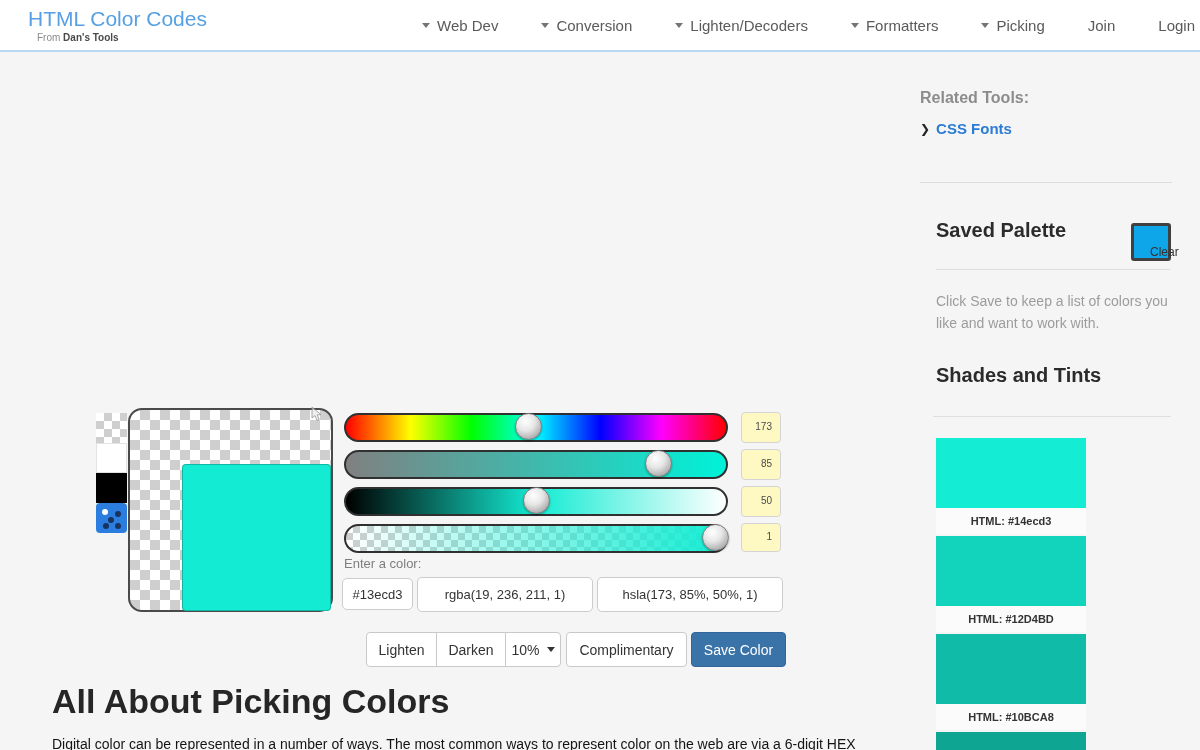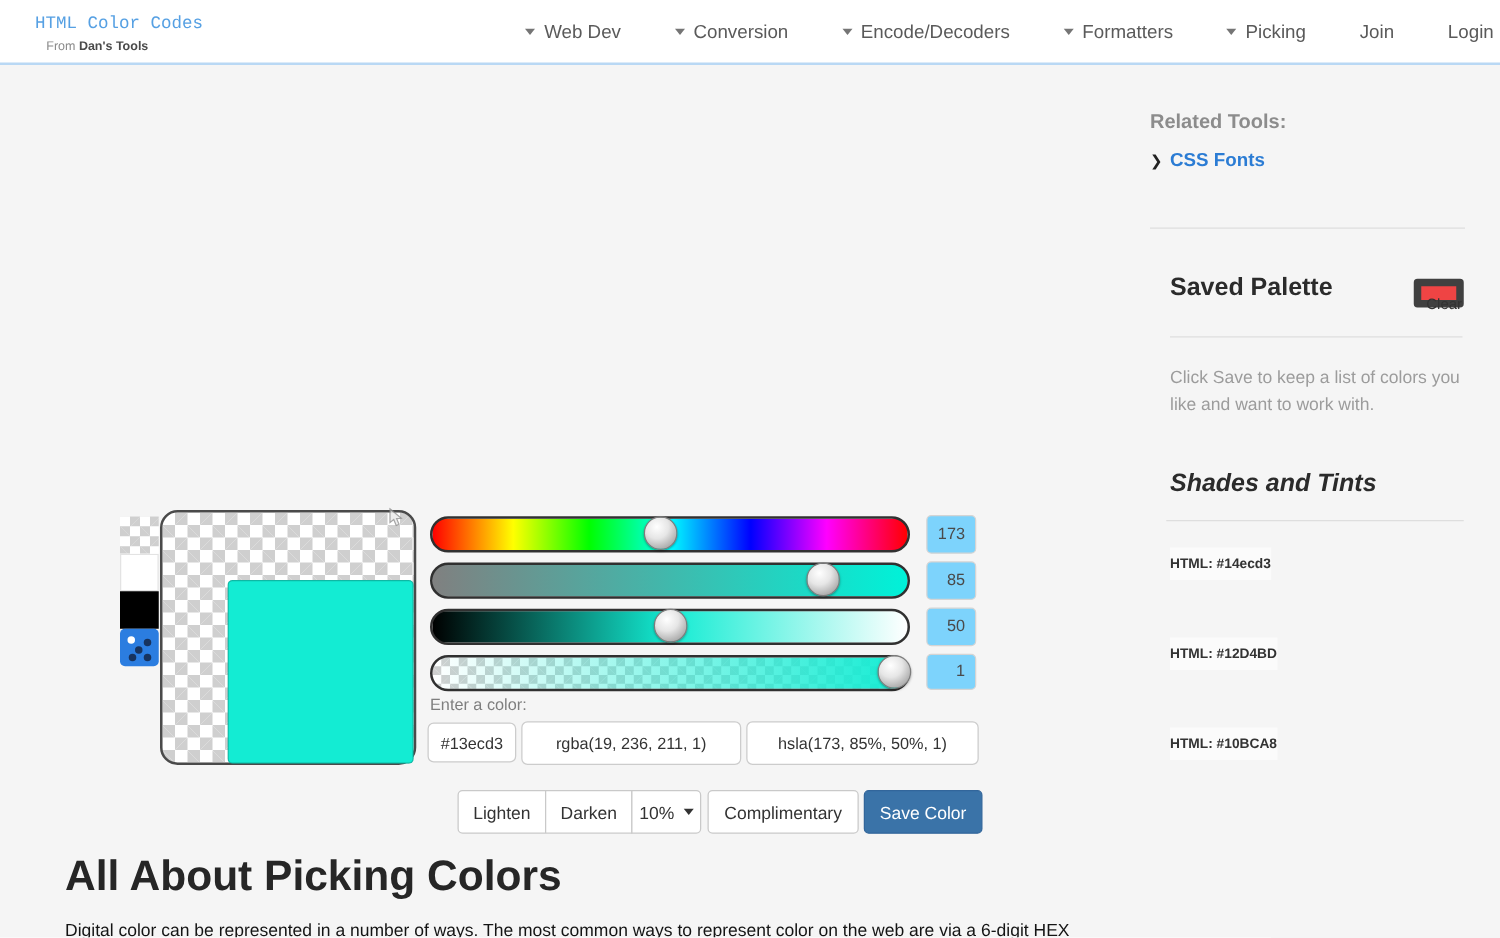--- a/index.html
+++ b/index.html
@@ -10,21 +10,21 @@
     font-family: "Liberation Sans", "DejaVu Sans", sans-serif;
   }
   
   .header {
     position: absolute; top: 0; left: 0; width: 1200px; height: 52px;
     background: #fff; border-bottom: 2px solid #b9d8f4;
     display: flex; align-items: center; justify-content: space-between;
     padding: 0 5px 0 28px;
   }
   .logo { cursor: pointer; }
-  .logo-title { font-size: 14px; color: #56a0e3; line-height: 24px; font-family: Liberation Mono, monospace; }
+  .logo-title { font-size: 21px; color: #56a0e3; line-height: 24px; }
   .logo-sub { font-size: 10px; color: #8a8a8a; margin-left: 9px; margin-top: 1px; }
   .logo-sub b { color: #4a4a4a; }
   .nav { display: flex; align-items: center; gap: 43px; }
   .nav-item { font-size: 15px; color: #5a5a5a; display: flex; align-items: center; cursor: pointer; white-space: nowrap; }
   .caret-down {
     width: 0; height: 0; border-left: 4px solid transparent; border-right: 4px solid transparent;
     border-top: 5px solid #757575; margin-right: 7px; display: inline-block;
   }
   
   .checker, .stage, .slider.alpha {
@@ -78,22 +78,22 @@
     background-size: auto, 14px 14px, 14px 14px, 14px 14px, 14px 14px;
     background-position: 0 0, 0 0, 0 7px, 7px -7px, -7px 0;
   }
   .knob {
     position: absolute; top: -2px; width: 27px; height: 27px; border-radius: 50%;
     background: radial-gradient(circle at 38% 30%, #ffffff 0%, #e6e6e6 40%, #b5b5b5 72%, #8c8c8c 100%);
     border: 1px solid #7d7d7d; box-shadow: 0 1px 2px rgba(0,0,0,.35); cursor: grab;
   }
   .valbox {
     position: absolute; left: 741px; width: 40px; height: 31px;
-    background: #7dd3fc; border: 1px solid #d4d4d4; border-radius: 4px;
-    font-size: 13px; color: #4a4a4a; text-align: right; line-height: 28px; padding-right: 8px;
+    background: #fef9c3; border: 1px solid #d4d4d4; border-radius: 4px;
+    font-size: 10px; color: #4a4a4a; text-align: right; line-height: 28px; padding-right: 8px;
   }
   .enter-label { position: absolute; left: 344px; top: 556px; font-size: 13px; color: #7e7e7e; }
   .color-input {
     position: absolute; background: #fff; border: 1px solid #cccccc; border-radius: 5px;
     font-size: 13px; color: #333; text-align: center; outline: none;
     font-family: "Liberation Sans", "DejaVu Sans", sans-serif;
   }
   
   .btn {
     height: 35px; background: #fff; border: 1px solid #c9c9c9; border-radius: 4px;
@@ -118,28 +118,28 @@
   .rel-link { position: absolute; left: 920px; top: 120px; display: flex; align-items: center; cursor: pointer; }
   .rel-chevron { font-size: 12px; font-weight: 700; color: #222; margin-right: 6px; }
   .rel-link-text { font-size: 15px; font-weight: 700; color: #2b7cd4; text-align: center; }
   .sb-divider { position: absolute; height: 1px; background: #dedede; }
   .d1 { left: 920px; top: 182px; width: 252px; }
   .d2 { left: 936px; top: 269px; width: 234px; }
   .d3 { left: 933px; top: 416px; width: 238px; }
   .saved-title { position: absolute; left: 936px; top: 219px; font-size: 20px; font-weight: 700; color: #2b2b2b; }
   .clear-btn {
     position: absolute; left: 1131px; top: 223px; width: 40px; height: 23px;
-    background: #ef4444; border: 6px solid #404040; border-radius: 3px;
+    background: #0ea5e9; border: 3px solid #404040; border-radius: 3px;
     font-size: 12px; color: #333; line-height: 20px; text-align: center; cursor: pointer;
-    font-family: "Liberation Sans", "DejaVu Sans", sans-serif; padding: 4px;
+    font-family: "Liberation Sans", "DejaVu Sans", sans-serif; padding: 16px;
   }
   .hint { position: absolute; left: 936px; top: 290px; width: 242px; font-size: 14px; color: #9c9c9c; line-height: 22px; }
-  .shades-title { position: absolute; left: 936px; top: 376px; font-size: 20px; font-weight: 700; color: #2b2b2b; font-style: italic; }
+  .shades-title { position: absolute; left: 936px; top: 364px; font-size: 20px; font-weight: 700; color: #2b2b2b; }
   .shade-list { position: absolute; left: 936px; top: 438px; width: 150px; display: flex; flex-direction: column; gap: 2px; }
-  .shade-item { display: flex; flex-direction: row; cursor: pointer; }
+  .shade-item { display: flex; flex-direction: column; cursor: pointer; }
   .shade-block { height: 70px; }
   .shade-label { height: 26px; background: #fbfbfb; font-size: 11px; font-weight: 700; color: #333; text-align: center; line-height: 26px; }
 </style>
 </head>
 <body>
 
 <div class="page">
 
   <div class="header">
     <div class="logo">
@@ -150,21 +150,21 @@
         <div class="nav-item">
           <span class="caret-down"></span>
           <span>Web Dev</span>
         </div>
         <div class="nav-item">
           <span class="caret-down"></span>
           <span>Conversion</span>
         </div>
         <div class="nav-item">
           <span class="caret-down"></span>
-          <span>Encode/Decoders</span>
+          <span>Lighten/Decoders</span>
         </div>
         <div class="nav-item">
           <span class="caret-down"></span>
           <span>Formatters</span>
         </div>
         <div class="nav-item">
           <span class="caret-down"></span>
           <span>Picking</span>
         </div>
         <div class="nav-item">

